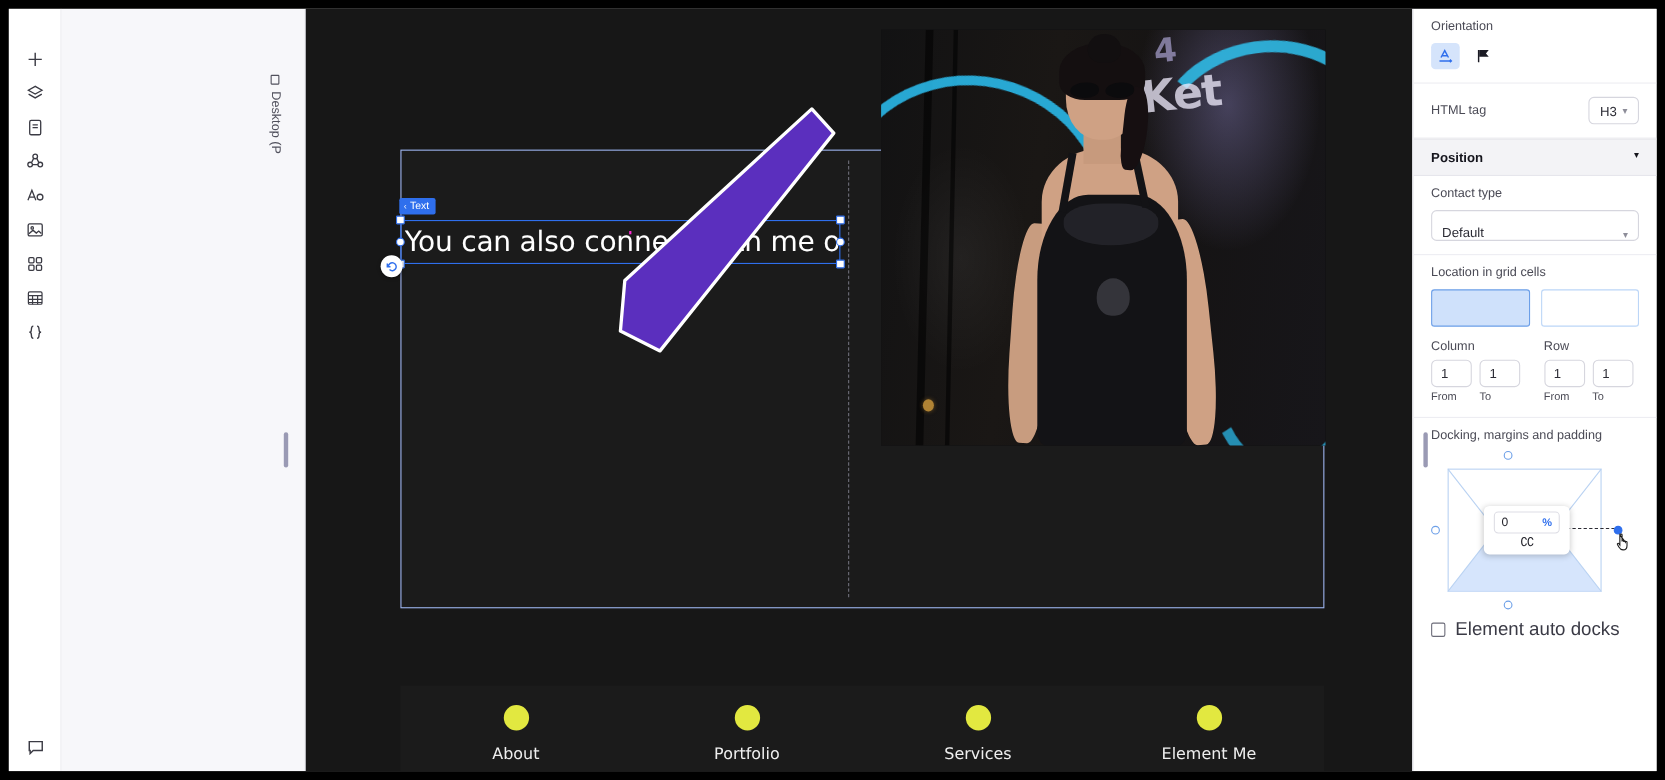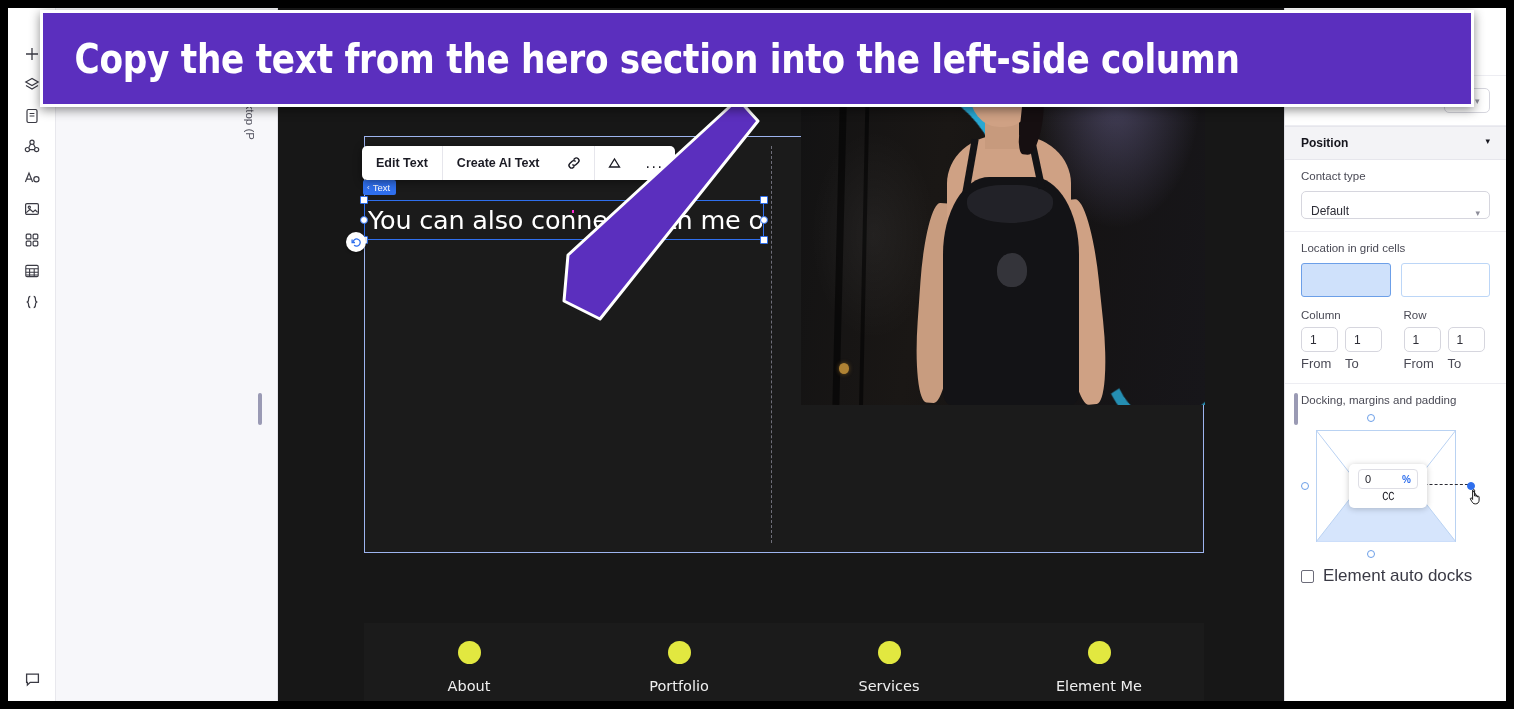--- a/index.html
+++ b/index.html
@@ -220,21 +220,21 @@
   .gcell.on { background:#cfe1fb; border:1.6px solid #6c9fe8; }
   .cr-wrap { display:flex; gap: 16px; }
   .cr-group { flex:1; }
   .cr-title { font-size: 11.5px; color:#4a4a55; margin-bottom: 6px; }
   .cr-inputs { display:flex; gap: 7px; }
   .cr-in { width: 37px; }
   .cr-box {
     height: 25px; border:1px solid #d6d6de; border-radius:5px; background:#fff;
     display:flex; align-items:center; padding-left: 8px; font-size: 12px; color:#2d2d36;
   }
-  .cr-sub { font-size: 13px; color:#4a4a55; margin-top: 4px; }
+  .cr-sub { font-size: 10px; color:#4a4a55; margin-top: 4px; }
 
   
   .dock-wrap { position: relative; width: 190px; height: 140px; margin-top: 10px; }
   .dock-box { position:absolute; left: 15px; top: 14px; width: 140px; height: 112px; }
   .dock-rect { position:absolute; inset:0; border:1px solid #b9d2f2; }
   .dock-diag { position:absolute; inset:0; }
   .dockdot {
     position:absolute; width: 8px; height: 8px; border-radius:50%;
     border:1.4px solid #6c9fe8; background:#fff;
   }
@@ -410,38 +410,20 @@
         <div class="sel-handle sq" style="left:482px; top:228px"></div>
         <div class="sel-handle" style="left:82px;  top:208px"></div>
         <div class="sel-handle" style="left:482px; top:208px"></div>
         <div class="undo-bubble">
           <svg width="13" height="13" viewBox="0 0 13 13" fill="none" stroke="currentColor" stroke-width="1.3">
               <path d="M3 6.5a3.6 3.6 0 1 1 1.1 2.6"></path>
               <path d="M2.1 3.6v2.9h2.9"></path>
             </svg>
         </div>
 
-        <div class="toolbar">
-          <div class="tb-item">Edit Text</div>
-          <div class="tb-sep"></div>
-          <div class="tb-item">Create AI Text</div>
-          <div class="tb-icon">
-            <svg width="16" height="16" viewBox="0 0 16 16" fill="none" stroke="currentColor" stroke-width="1.4">
-                <path d="M6.4 9.6a2.6 2.6 0 0 0 3.7 0l2.1-2.1a2.6 2.6 0 0 0-3.7-3.7l-.9.9"></path>
-                <path d="M9.6 6.4a2.6 2.6 0 0 0-3.7 0L3.8 8.5a2.6 2.6 0 0 0 3.7 3.7l.9-.9"></path>
-              </svg>
-          </div>
-          <div class="tb-sep"></div>
-          <div class="tb-icon">
-            <svg width="15" height="15" viewBox="0 0 15 15" fill="none" stroke="currentColor" stroke-width="1.3">
-                <path d="M2.5 11 7.5 3l5 8z"></path>
-              </svg>
-          </div>
-          <div class="tb-dots">...</div>
-        </div>
 
         <div class="navstrip">
           <div class="nav-item" style="left:40px">
             <div class="nav-dot"></div>
             <div class="nav-label">About</div>
           </div>
           <div class="nav-item" style="left:250px">
             <div class="nav-dot"></div>
             <div class="nav-label">Portfolio</div>
           </div>
@@ -573,16 +555,13 @@
       </div>
     </div>
 
     <div class="panel-grip"></div>
   </div>
 
   <svg class="arrow-svg" width="240" height="230" viewBox="0 0 240 230">
     <polygon points="208,4 228,26 70,224 34,206 38,160" fill="#5b2fbe" stroke="#ffffff" stroke-width="3" stroke-linejoin="round"></polygon>
   </svg>
 
-  <div class="banner">
-    <div class="banner-text">Copy the text from the hero section into the left-side column</div>
-  </div>
 </div>
 
 </body></html>

